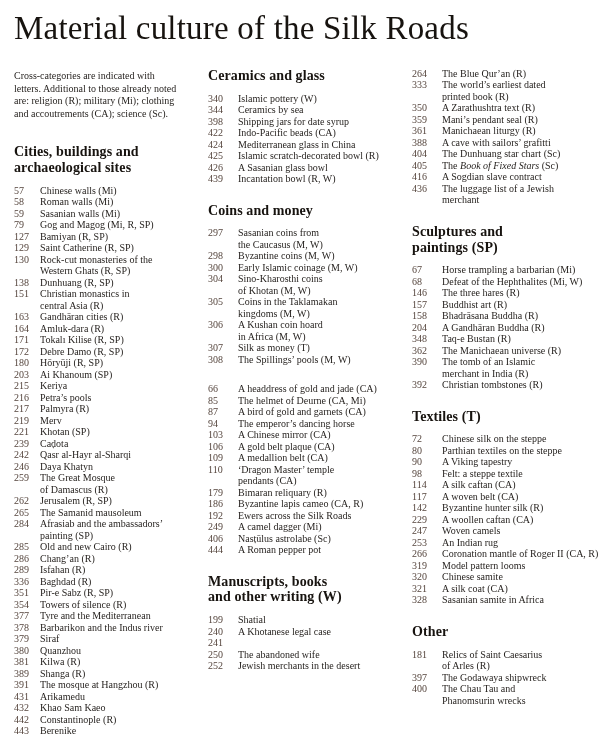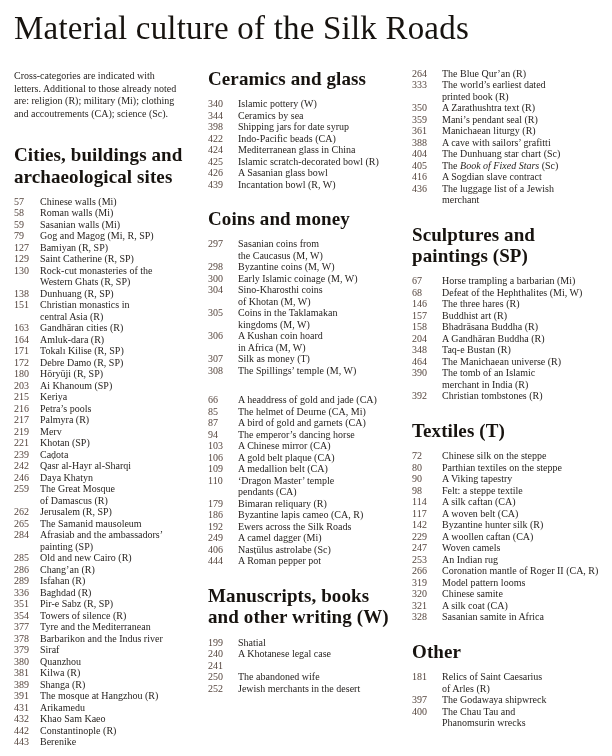--- a/index.html
+++ b/index.html
@@ -34,21 +34,21 @@
   .intro{
     font-size:10px;
     line-height:1.26;
     color:var(--text-color);
     white-space:pre-line;
     margin:2px 0 24px 0;
   }
   .section{margin-top:18px;}
   .col > .section:first-child{margin-top:0;}
   .section-heading{
-    font-size:19px;
+    font-size:14px;
     font-weight:600;
     line-height:1.12;
     color:var(--heading-color);
     white-space:pre-line;
     margin:0 0 9px 0;
     letter-spacing:.1px;
   }
   .item{
     display:flex;
     align-items:flex-start;
@@ -332,21 +332,21 @@
               <span class="num">306</span>
               <span class="txt">A Kushan coin hoard
 in Africa (M, W)</span>
             </div>
             <div class="item">
               <span class="num">307</span>
               <span class="txt">Silk as money (T)</span>
             </div>
             <div class="item">
               <span class="num">308</span>
-              <span class="txt">The Spillings’ temple (M, W)</span>
+              <span class="txt">The Spillings’ pools (M, W)</span>
             </div>
           </div>
         </section>
         <section class="section">
           <div class="items">
             <div class="item">
               <span class="num">66</span>
               <span class="txt">A headdress of gold and jade (CA)</span>
             </div>
             <div class="item">
@@ -503,21 +503,21 @@
             </div>
             <div class="item">
               <span class="num">204</span>
               <span class="txt">A Gandhāran Buddha (R)</span>
             </div>
             <div class="item">
               <span class="num">348</span>
               <span class="txt">Taq-e Bustan (R)</span>
             </div>
             <div class="item">
-              <span class="num">464</span>
+              <span class="num">362</span>
               <span class="txt">The Manichaean universe (R)</span>
             </div>
             <div class="item">
               <span class="num">390</span>
               <span class="txt">The tomb of an Islamic
 merchant in India (R)</span>
             </div>
             <div class="item">
               <span class="num">392</span>
               <span class="txt">Christian tombstones (R)</span>

